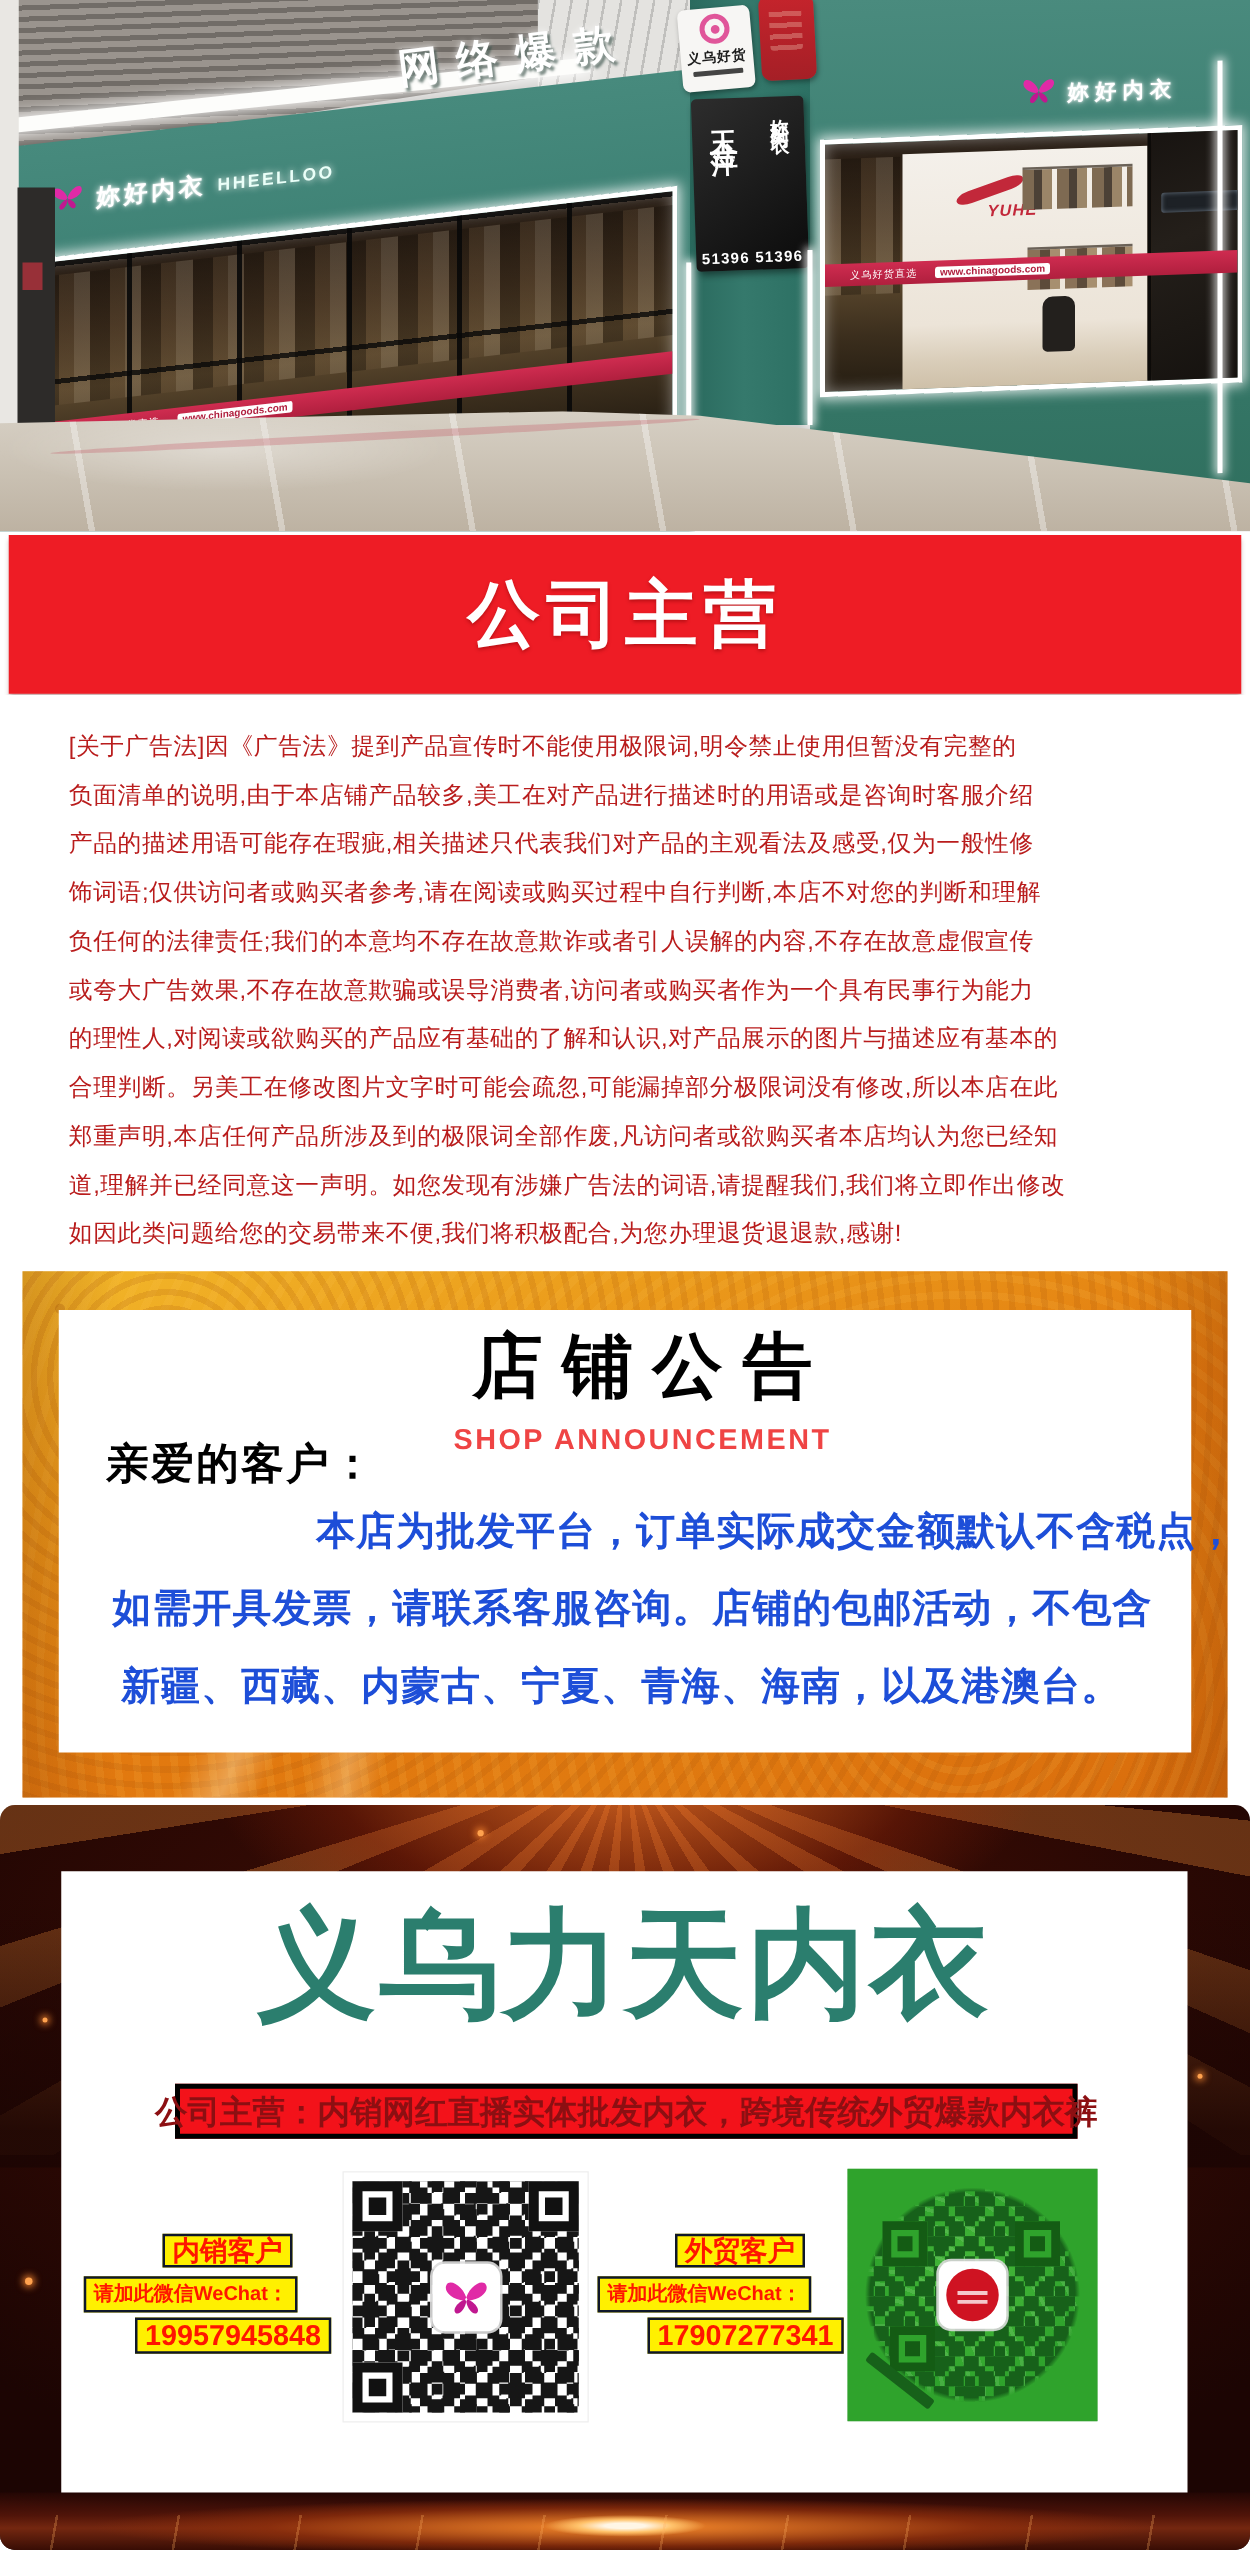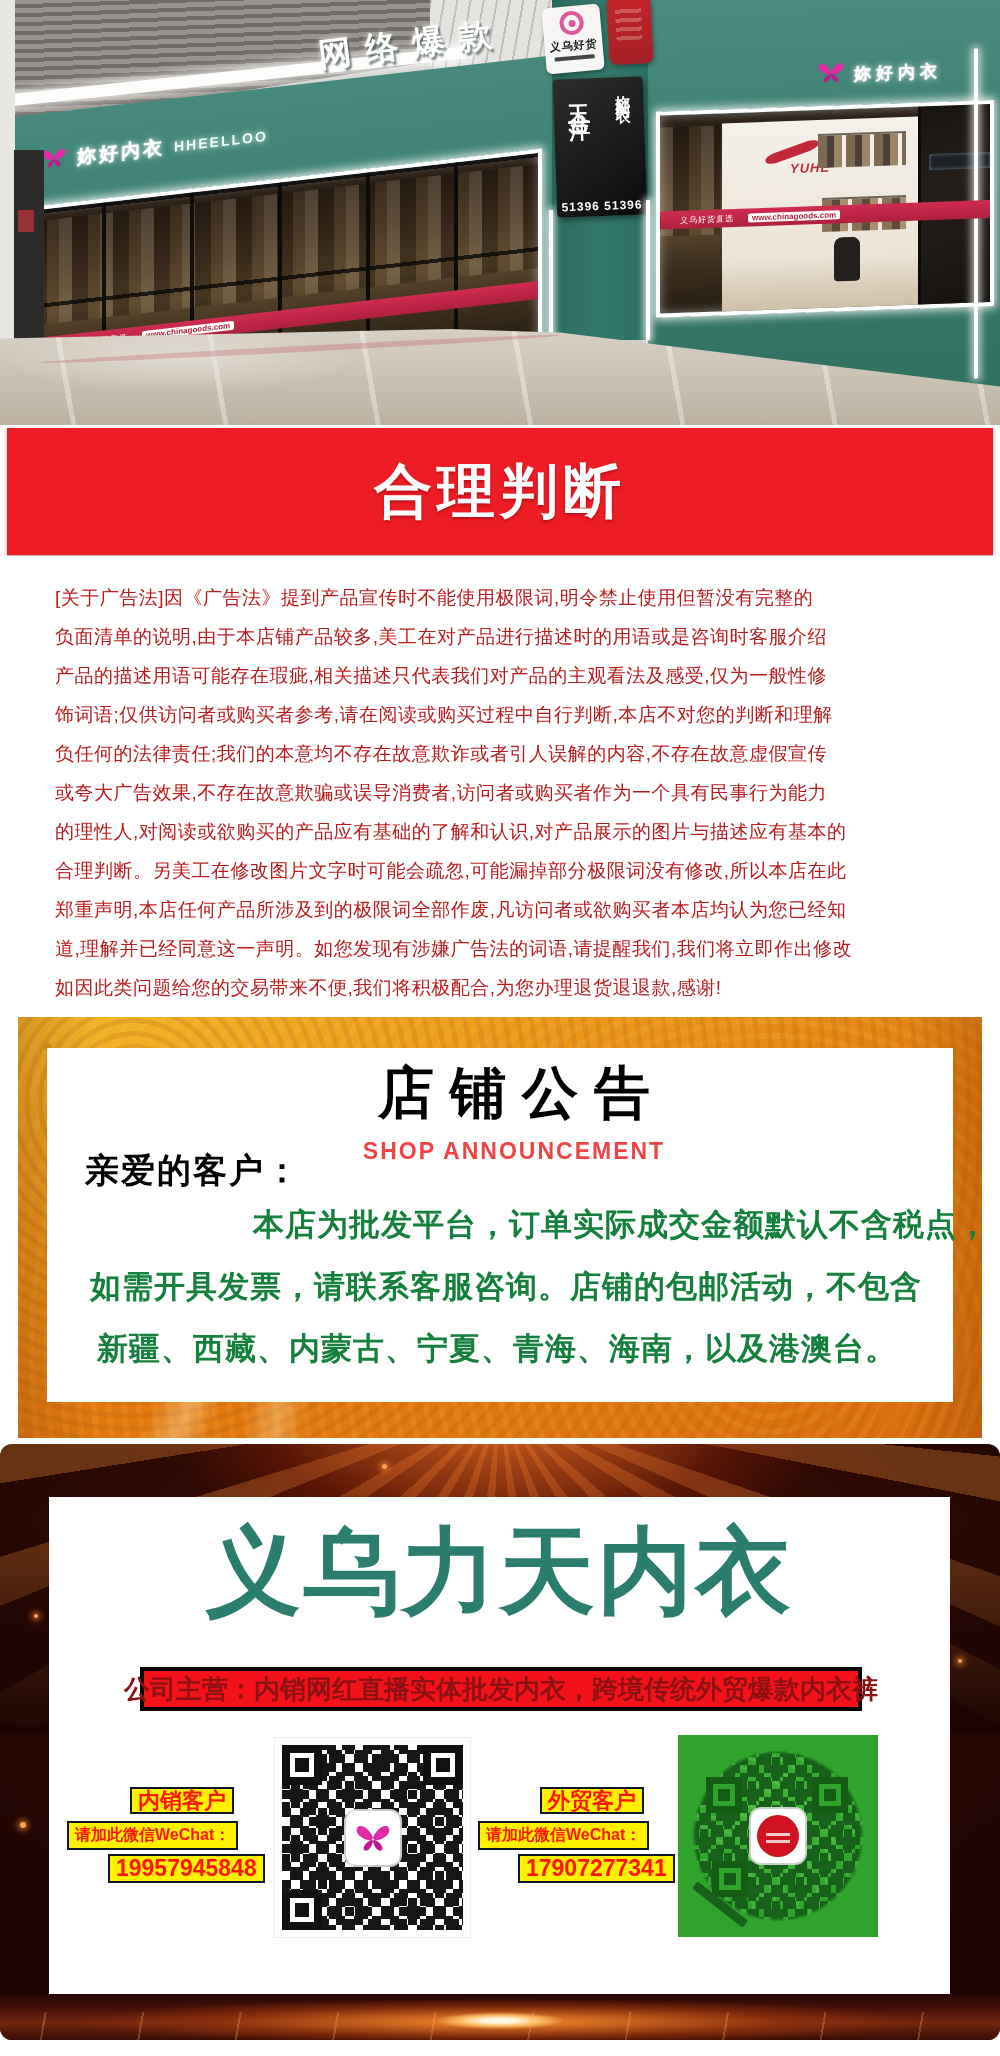--- a/index.html
+++ b/index.html
@@ -135,21 +135,21 @@
     background:linear-gradient(90deg, rgba(140,60,5,.28) 0, transparent 8%, transparent 92%, rgba(140,60,5,.28) 100%); }
   .announce::after { content:""; position:absolute; left:0; bottom:0; width:45%; height:45%; pointer-events:none;
     background:linear-gradient(115deg, transparent 40%, rgba(255,240,200,.35) 47%, transparent 53%),
                linear-gradient(100deg, transparent 55%, rgba(255,240,200,.3) 62%, transparent 68%); }
   .ann-card { position:absolute; left:29px; right:29px; top:31px; bottom:36px; background:#fff; z-index:2;padding-left:28px; }
   .ann-title { text-align:center; margin-top:8px; font-size:56px; font-weight:900; color:#000; letter-spacing:16px;
     text-indent:16px; }
   .ann-sub { text-align:center; margin-top:6px; font-size:23px; font-weight:700; color:#ef4444; letter-spacing:2px; }
   .ann-greet { position:absolute; left:38px; top:100px; font-size:34px; font-weight:700; color:#000; letter-spacing:2px; }
   .ann-lines { position:absolute; left:0; right:0; top:146px; }
-  .ann-line { font-size:31px; font-weight:700; color:#15803d; line-height:62px; letter-spacing:1px; padding-left:43px;
+  .ann-line { font-size:31px; font-weight:700; color:#1d4ed8; line-height:62px; letter-spacing:1px; padding-left:43px;
     white-space:nowrap; }
   .ann-line:nth-child(1) { padding-left:206px; }
   .ann-line:nth-child(3) { padding-left:50px; }
 
   
   .company { position:absolute; left:0; top:1444px; width:1000px; height:596px; overflow:hidden;
     background:radial-gradient(ellipse 700px 420px at 50% 28%, #5c1706 0%, #320a04 48%, #1c0503 100%);border-radius:12px; }
   .rays { position:absolute; left:0; top:0; width:1000px; height:280px;
     background:
       radial-gradient(ellipse 430px 200px at 50% -30px, rgba(255,125,40,.8), rgba(170,45,10,.3) 55%, transparent 78%),
@@ -303,21 +303,21 @@
         <span class="nums">51396 51396</span>
       </div>
     </div>
 
     <div class="left-col"></div>
     <div class="left-dark"></div>
     <div class="floor"></div>
   </div>
 
   <div class="law-banner">
-    <h1>合理判断</h1>
+    <h1>公司主营</h1>
   </div>
 
   <div class="disclaimer">
     <div class="disc-text">[关于广告法]因《广告法》提到产品宣传时不能使用极限词,明令禁止使用但暂没有完整的
 负面清单的说明,由于本店铺产品较多,美工在对产品进行描述时的用语或是咨询时客服介绍
 产品的描述用语可能存在瑕疵,相关描述只代表我们对产品的主观看法及感受,仅为一般性修
 饰词语;仅供访问者或购买者参考,请在阅读或购买过程中自行判断,本店不对您的判断和理解
 负任何的法律责任;我们的本意均不存在故意欺诈或者引人误解的内容,不存在故意虚假宣传
 或夸大广告效果,不存在故意欺骗或误导消费者,访问者或购买者作为一个具有民事行为能力
 的理性人,对阅读或欲购买的产品应有基础的了解和认识,对产品展示的图片与描述应有基本的

